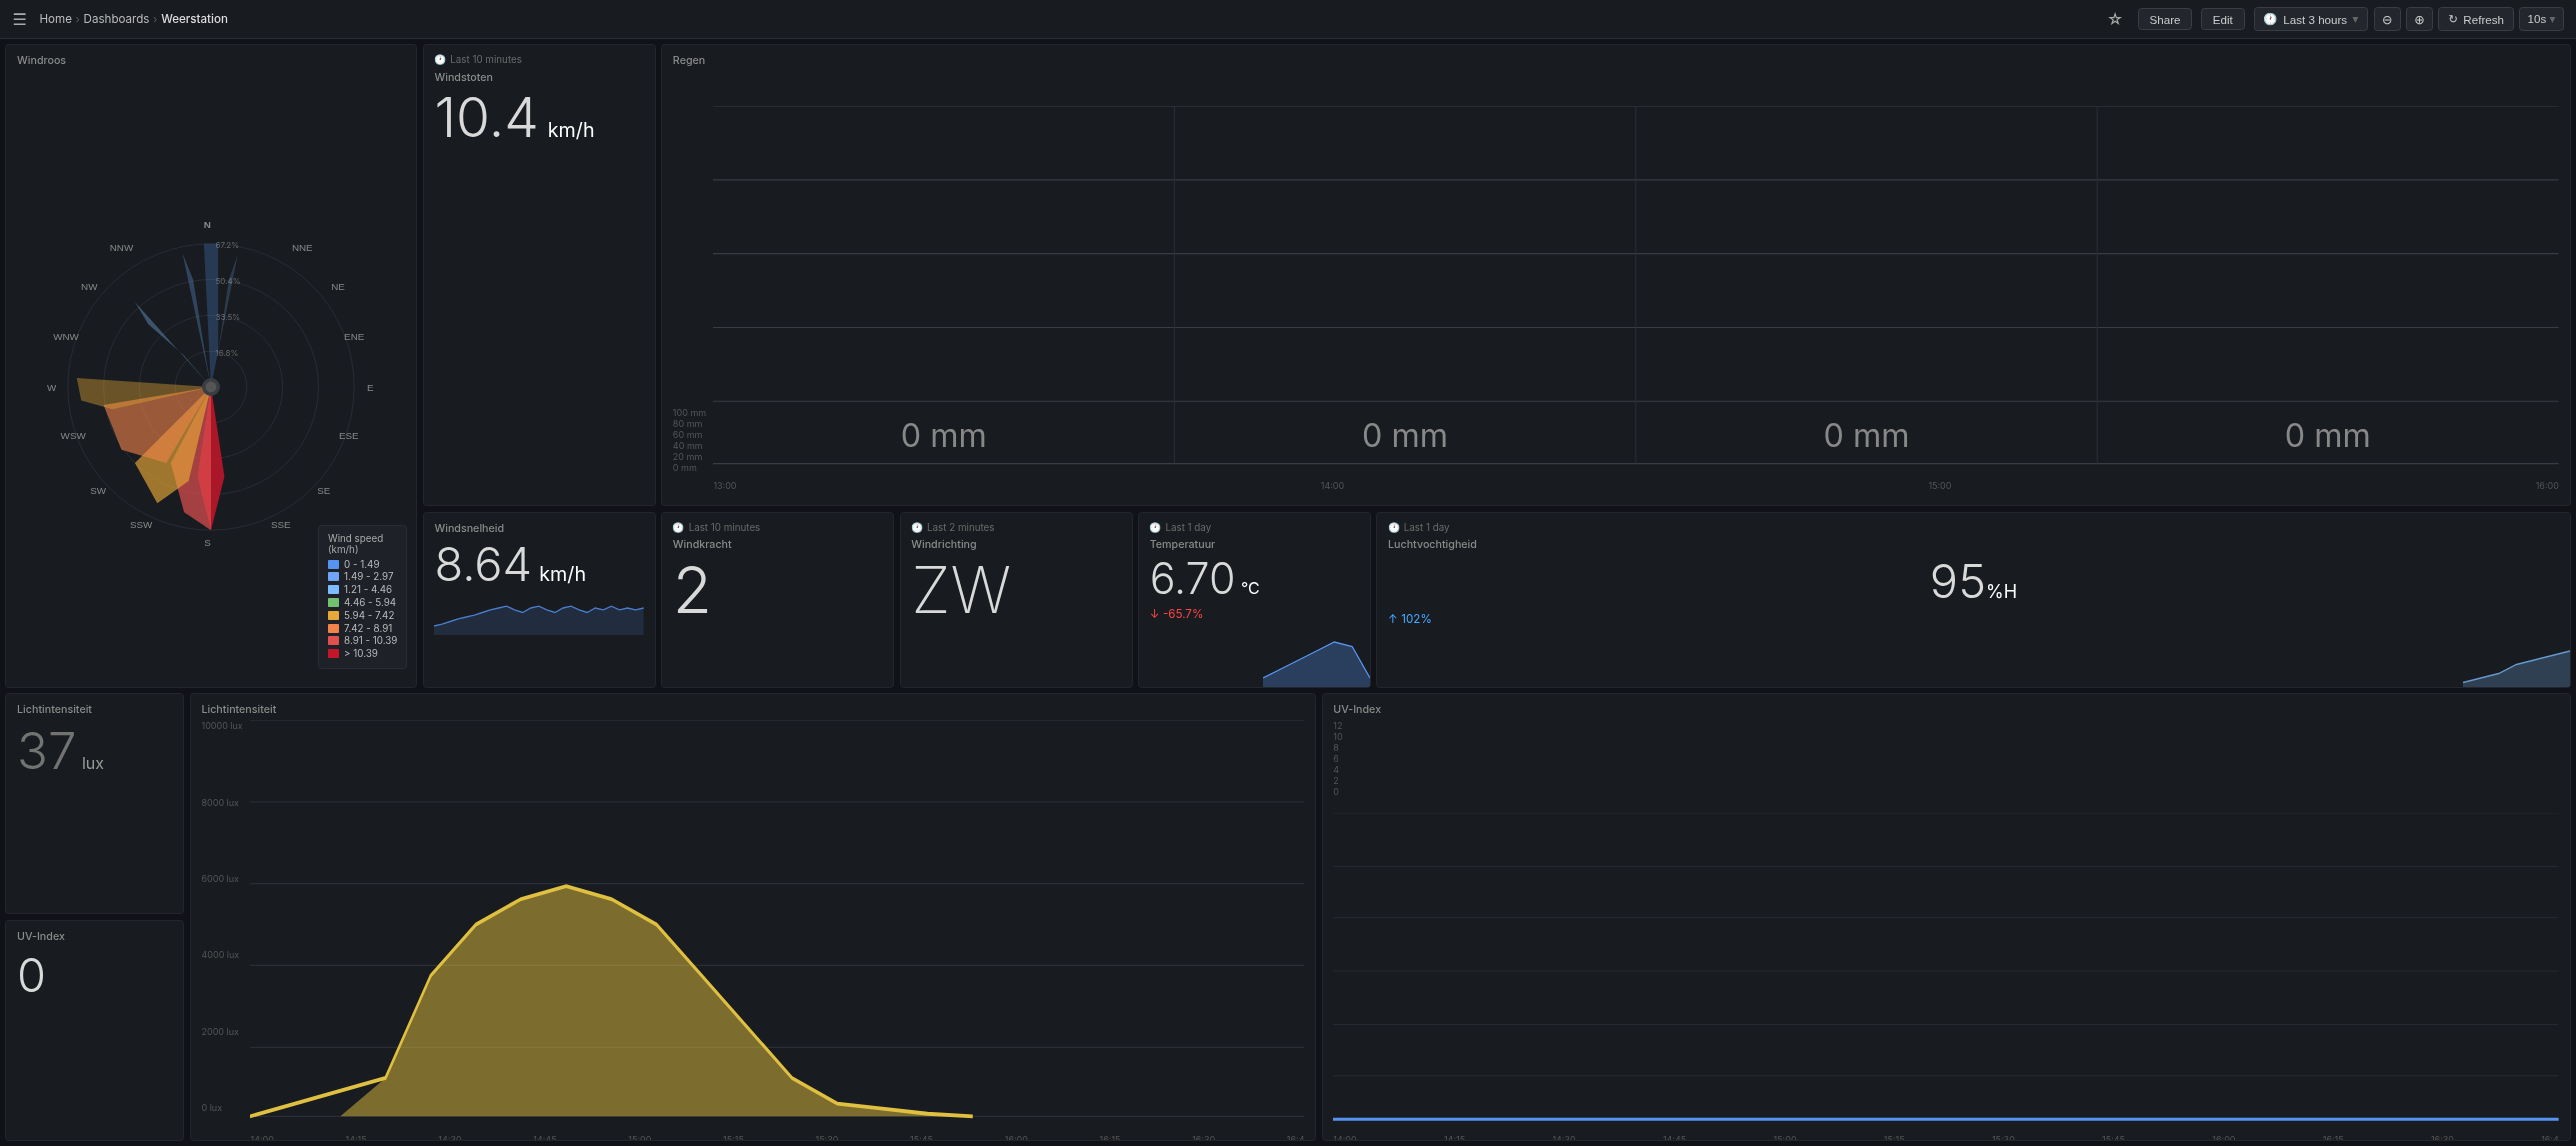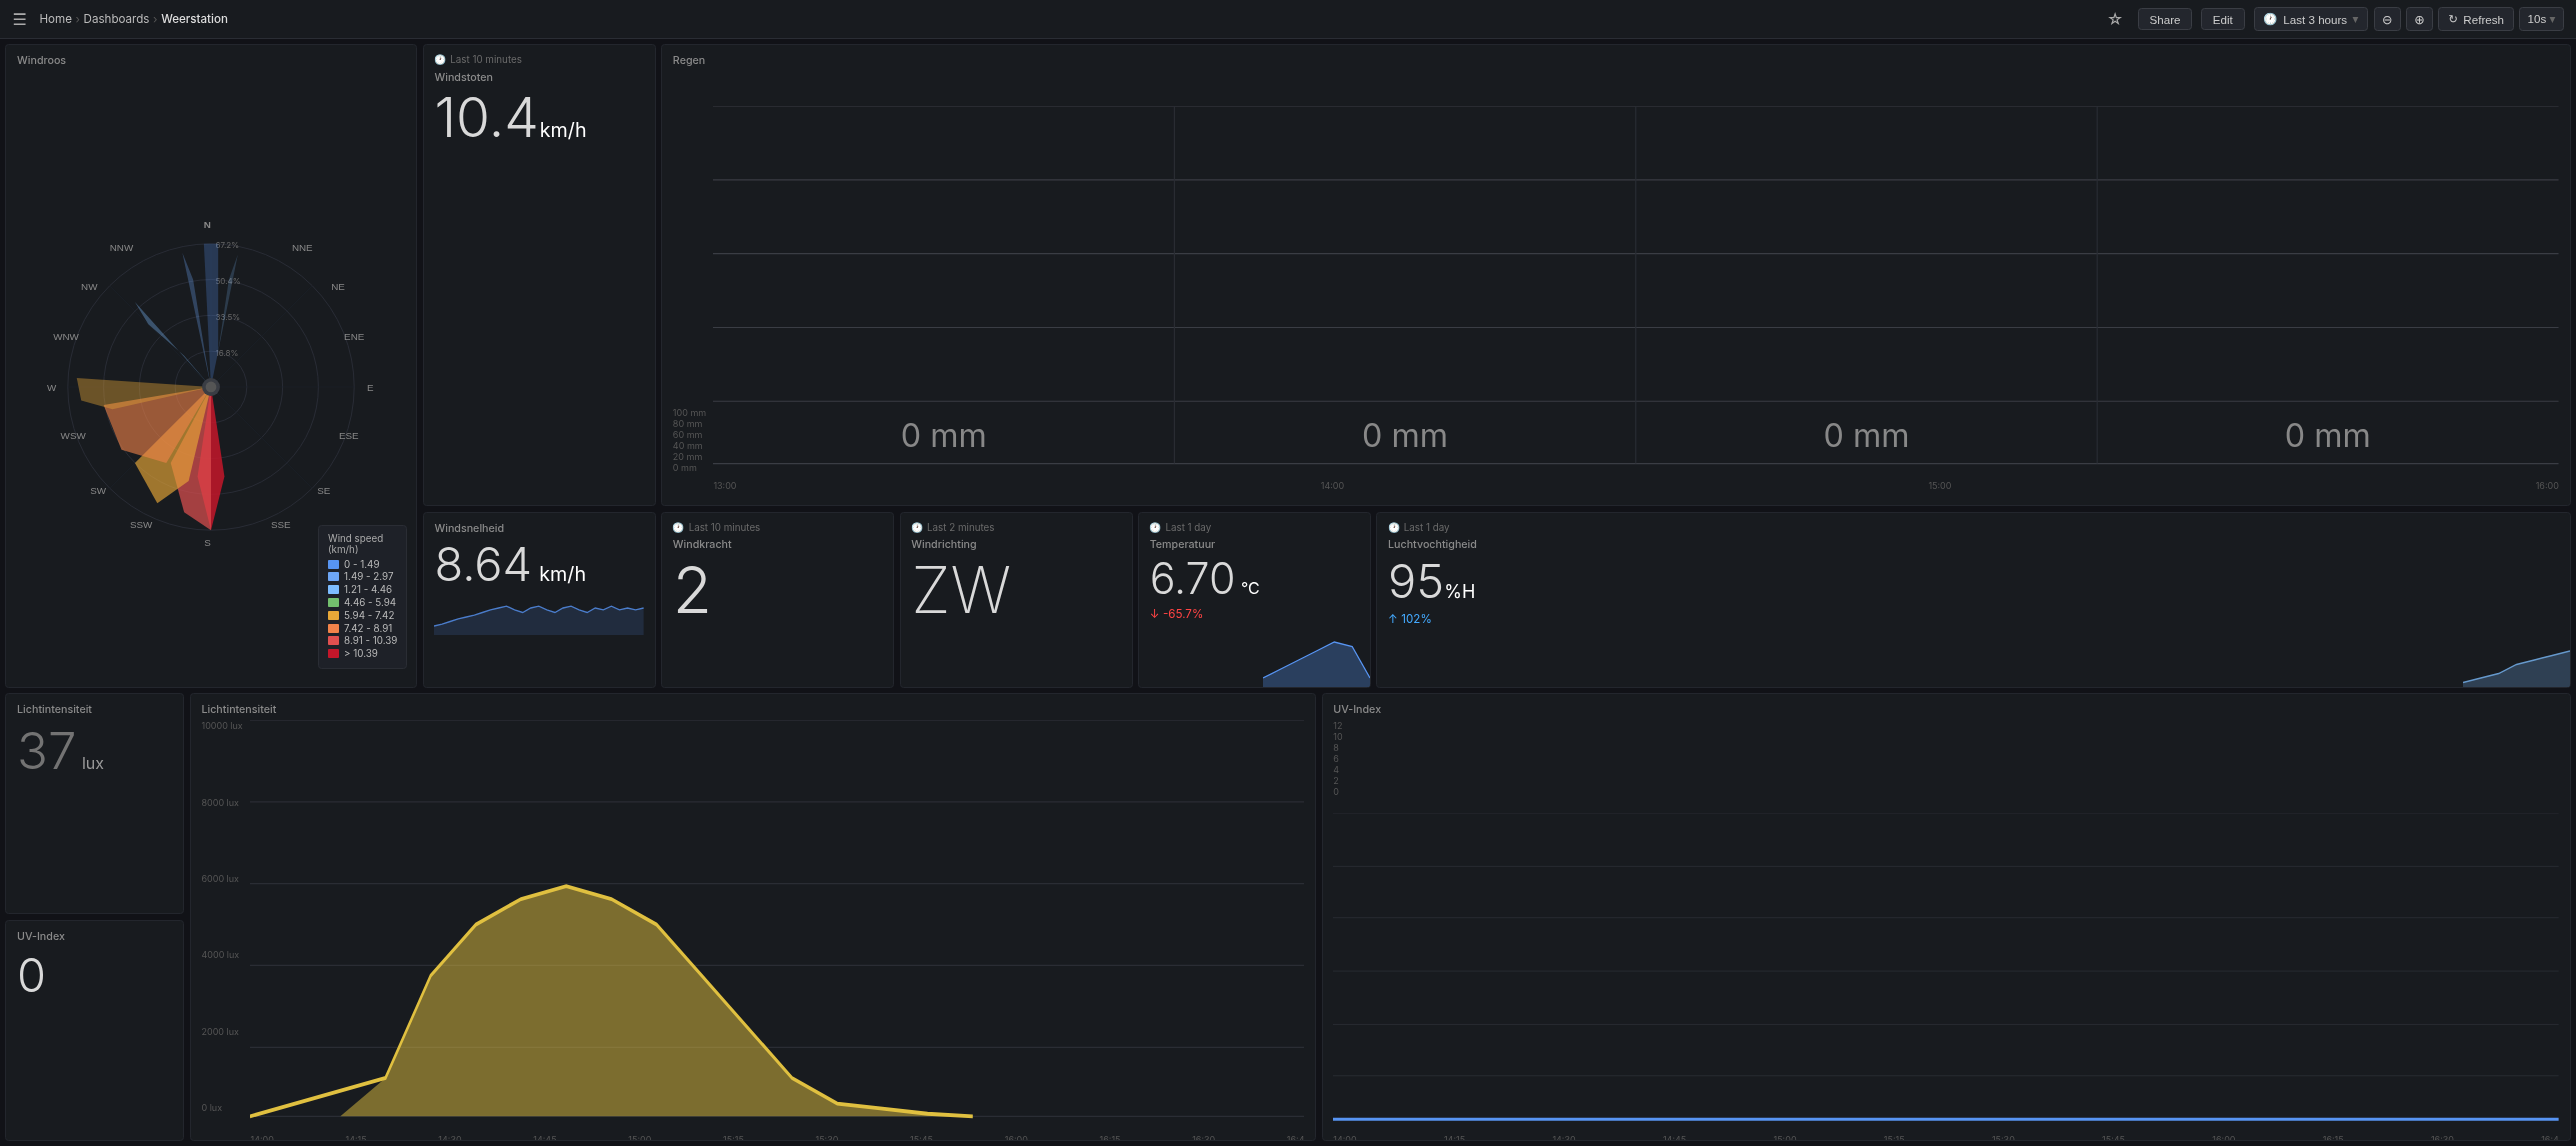--- a/index.html
+++ b/index.html
@@ -420,21 +420,21 @@
       </div>
     </div>
   </div>
 
   <div class="panel windstoten-panel" style="grid-column:2;grid-row:1;">
     <div class="time-badge">
       <span>🕐</span>
       <span>Last 10 minutes</span>
     </div>
     <div class="panel-title">Windstoten</div>
-    <div style="display:flex;align-items:baseline;gap:1px;">
+    <div style="display:flex;align-items:baseline;gap:9px;">
       <span class="panel-value" style="font-size:55px;">10.4</span>
       <span class="panel-unit">km/h</span>
     </div>
   </div>
 
   <div class="panel" style="grid-column:3/7;grid-row:1;">
     <div class="panel-title">Regen</div>
     <div style="display:flex;height:calc(100% - 21.5px);align-items:flex-end;">
       <div style="display:flex;flex-direction:column;justify-content:space-between;font-size:9px;color:#555;padding-right:7.2px;padding-bottom:18px;">
         <span>100 mm</span>
@@ -524,21 +524,21 @@
       <polyline points="0,60 20,50 40,40 60,30 80,20 100,25 120,60" fill="none" stroke="#5794f2" stroke-width="1.5"></polyline>
     </svg>
   </div>
 
   <div class="panel" style="grid-column:6;grid-row:2;position:relative;overflow:hidden;">
     <div class="time-badge">
       <span>🕐</span>
       <span>Last 1 day</span>
     </div>
     <div class="panel-title">Luchtvochtigheid</div>
-    <div style="display:flex;align-items:baseline;gap:0;">
+    <div style="display:flex;align-items:baseline;gap:0;justify-content:center;">
       <span class="panel-value" style="font-size:47px;">95</span>
       <span class="panel-unit" style="font-size:18px;">%H</span>
     </div>
     <div class="lucht-change">
       <span>↑</span>
       <span>102%</span>
     </div>
 
     <svg style="position:absolute;bottom:0;right:0;width:107px;height:63px;" viewBox="0 0 120 70" preserveAspectRatio="none">
       <polygon points="0,65 20,60 40,55 60,45 80,40 100,35 120,30 120,70 0,70" fill="#6699cc" opacity="0.3"></polygon>

